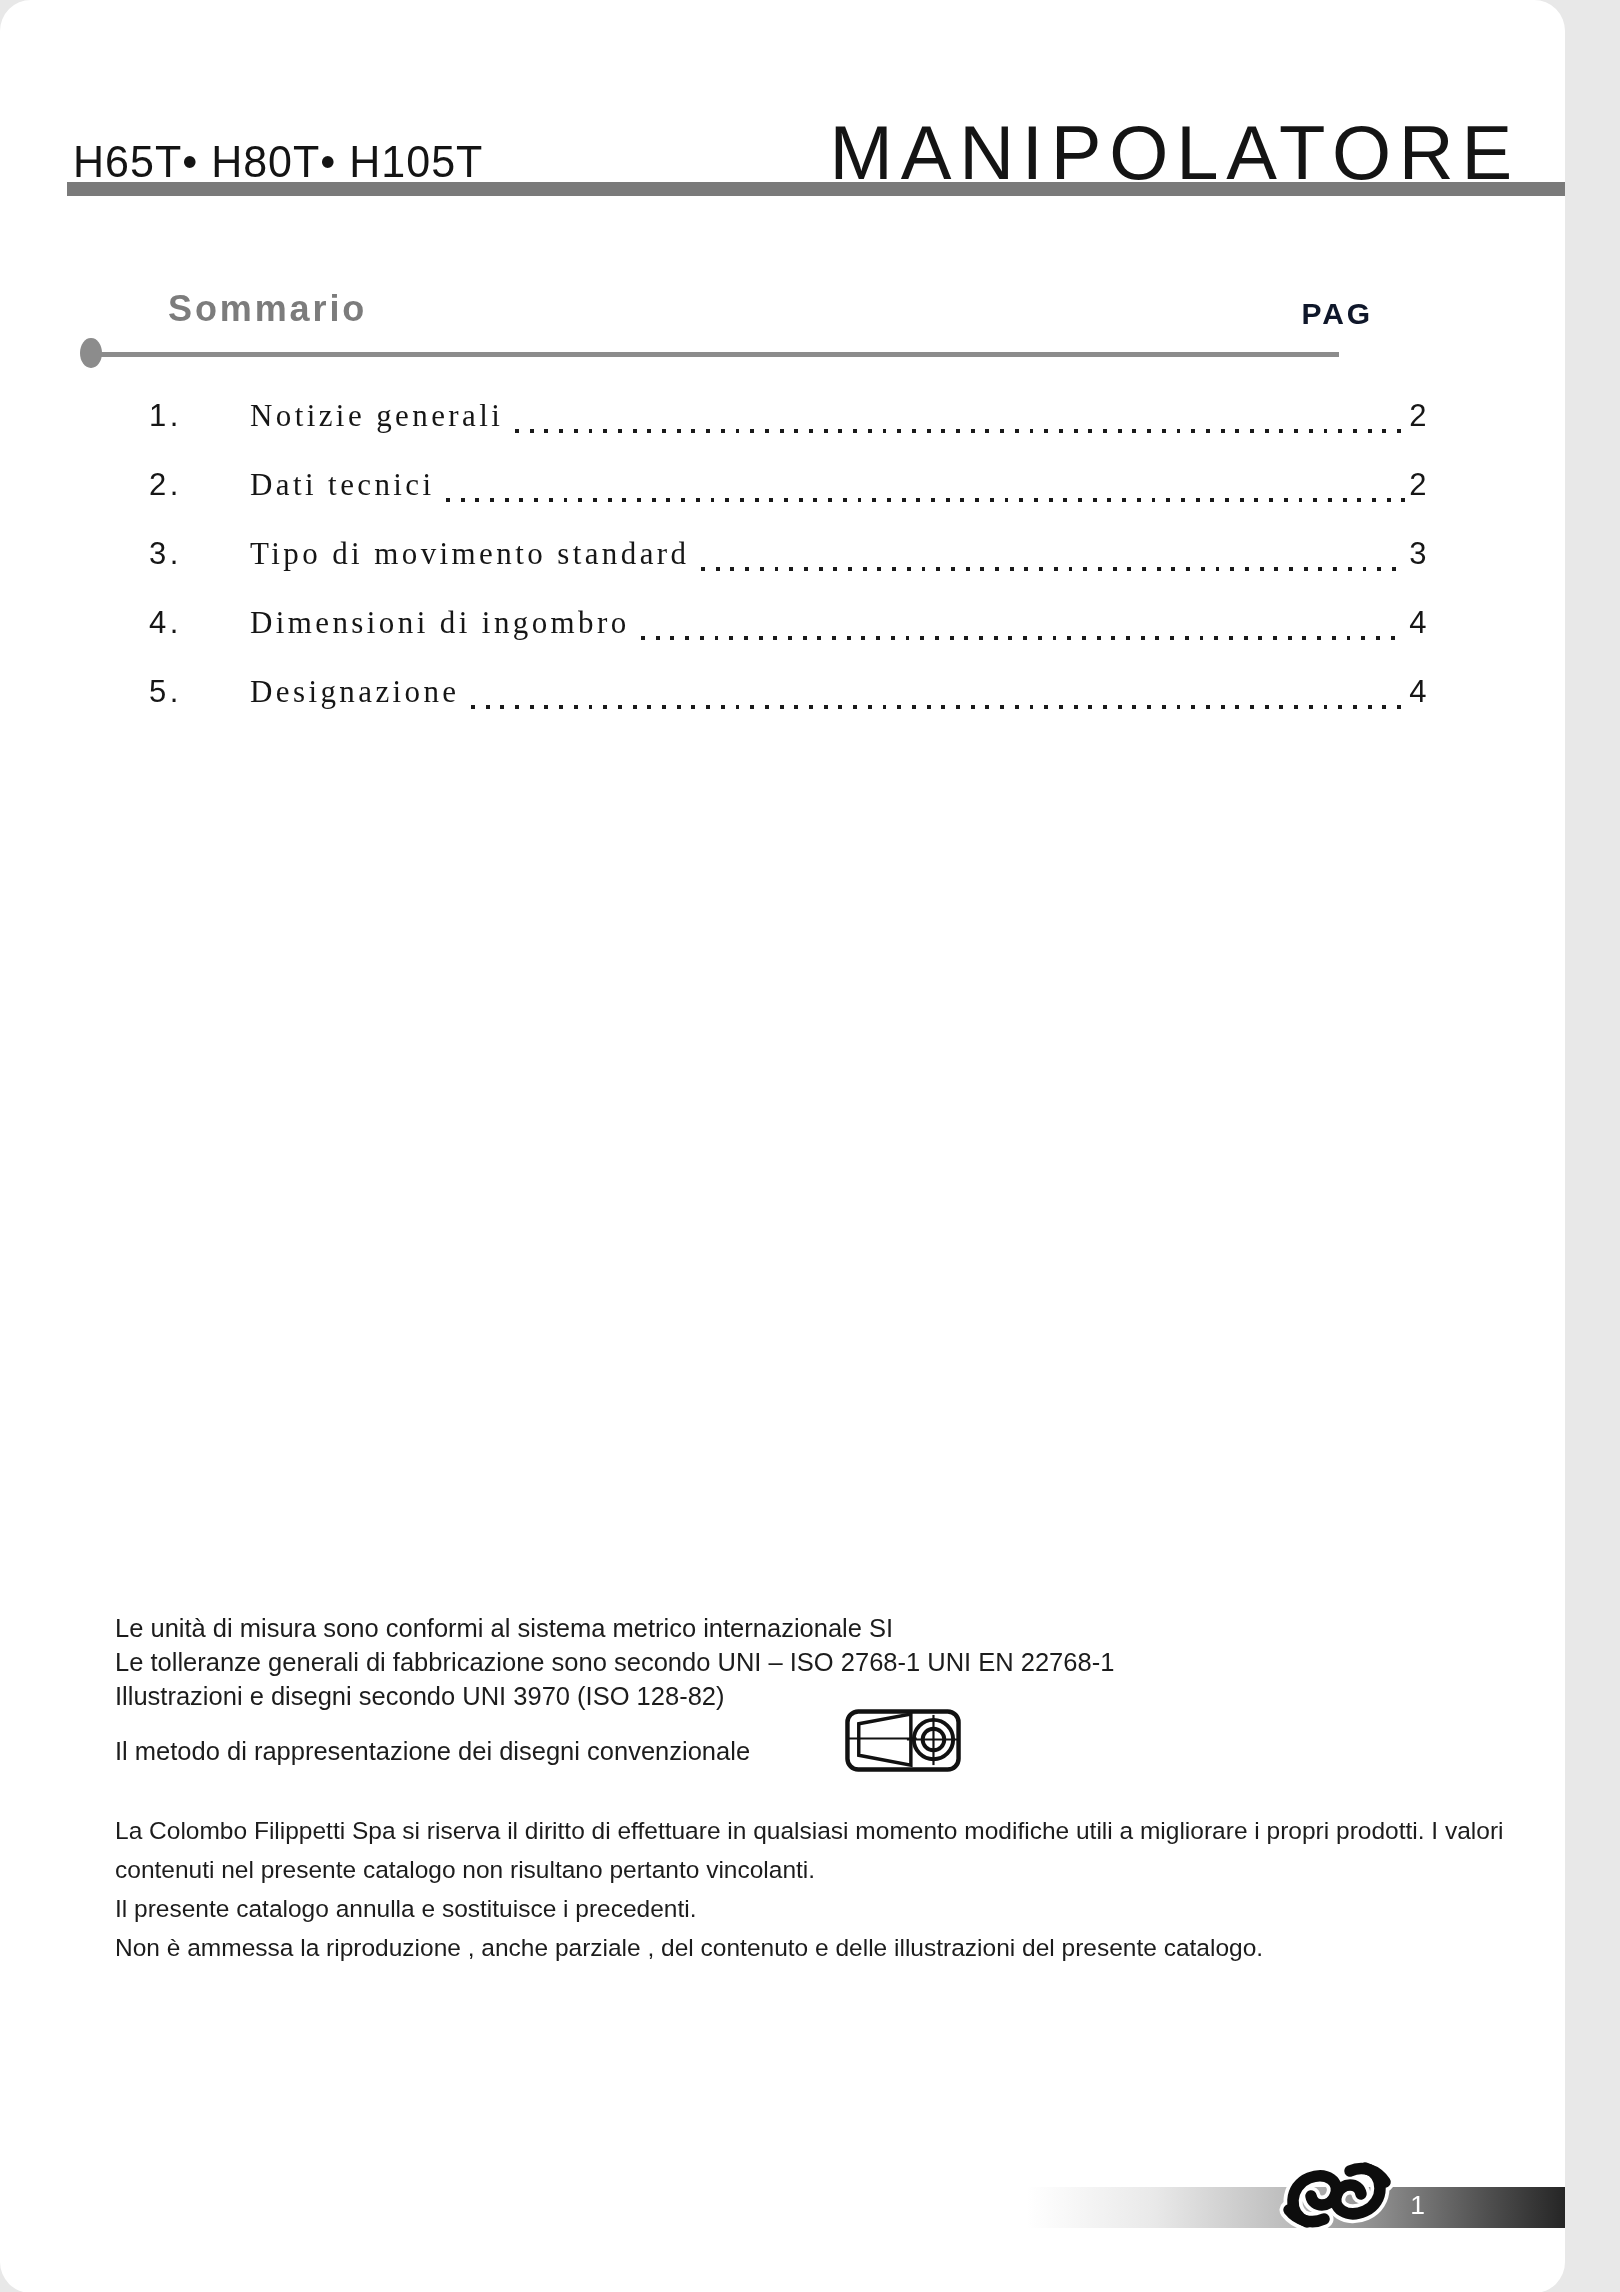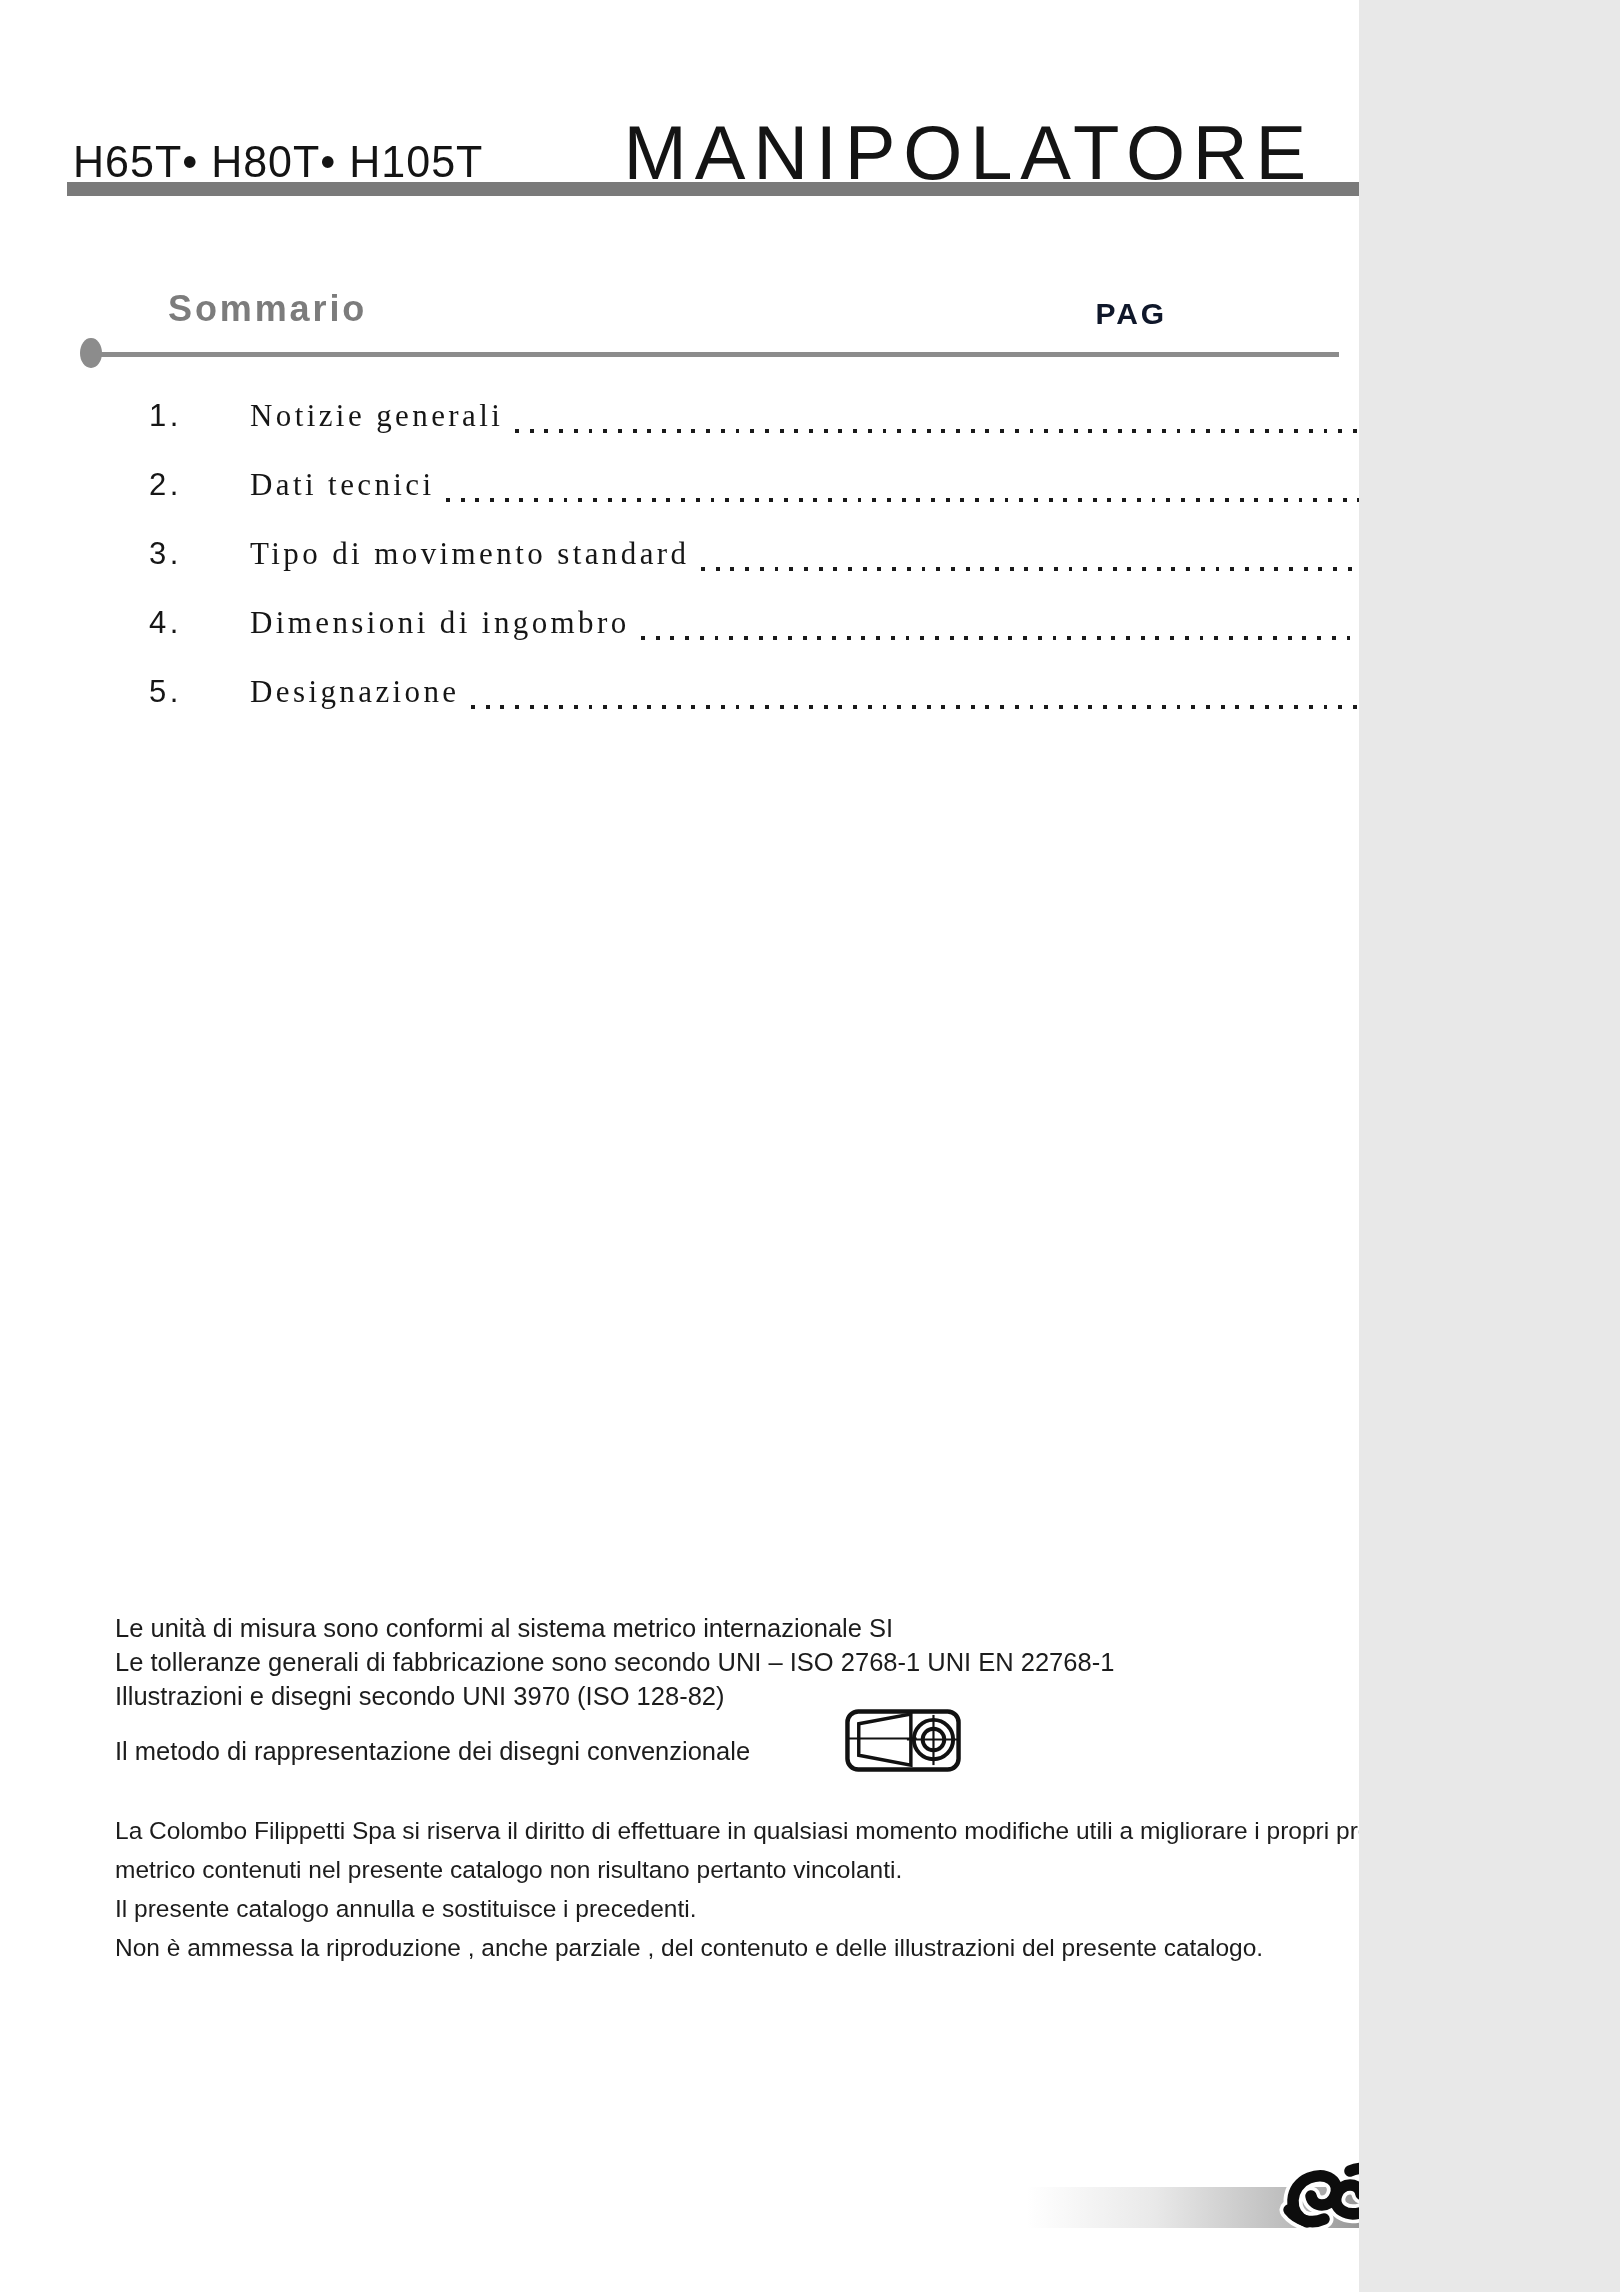--- a/index.html
+++ b/index.html
@@ -1,22 +1,23 @@
 <!DOCTYPE html>
 <html><head>
 <meta charset="utf-8">
 <style>
   html,body{margin:0;padding:0;background:#e8e8e8;}
   .page{
     position:relative;
-    width:1359px;height:2293px;
+    width:1565px;height:2293px;
     background:#ffffff;
     overflow:hidden;
     font-family:"Liberation Sans", sans-serif;
     color:#161616;
+    border-radius:31px;
   }
   
   .header-models{
     position:absolute;left:73px;top:139px;
     font-size:43px;line-height:45px;letter-spacing:1px;
     color:#141414;white-space:nowrap;
     transform:scaleY(1.04);transform-origin:top left;
   }
   .header-title{
     position:absolute;right:45px;top:114px;
@@ -162,21 +163,21 @@
     <path d="M14,15 L67,5 L67,57 L14,47 Z" fill="none" stroke="#111" stroke-width="3.5"></path>
     <line x1="4" y1="30" x2="73" y2="30" stroke="#111" stroke-width="2.2"></line>
     <circle cx="90" cy="31" r="20" fill="none" stroke="#111" stroke-width="4"></circle>
     <circle cx="90" cy="31" r="11" fill="none" stroke="#111" stroke-width="4"></circle>
     <line x1="63" y1="31" x2="114" y2="31" stroke="#111" stroke-width="2.2"></line>
     <line x1="90" y1="6" x2="90" y2="57" stroke="#111" stroke-width="2.2"></line>
   </svg>
 
   <div class="disclaimer">
 
-      <p>La Colombo Filippetti Spa si riserva il diritto di effettuare in qualsiasi momento modifiche utili a migliorare i propri prodotti. I metrico contenuti nel presente catalogo non risultano pertanto vincolanti.</p>
+      <p>La Colombo Filippetti Spa si riserva il diritto di effettuare in qualsiasi momento modifiche utili a migliorare i propri prodotti. I valori contenuti nel presente catalogo non risultano pertanto vincolanti.</p>
 
       <p>Il presente catalogo annulla e sostituisce i precedenti.</p>
 
       <p>Non è ammessa la riproduzione , anche parziale , del contenuto e delle illustrazioni del presente catalogo.</p>
     </div>
 
   <div class="footer-bar"></div>
   <svg class="footer-logo" viewBox="0 0 120 84" xmlns="http://www.w3.org/2000/svg">
     <g fill="none" stroke-linecap="round">
 

